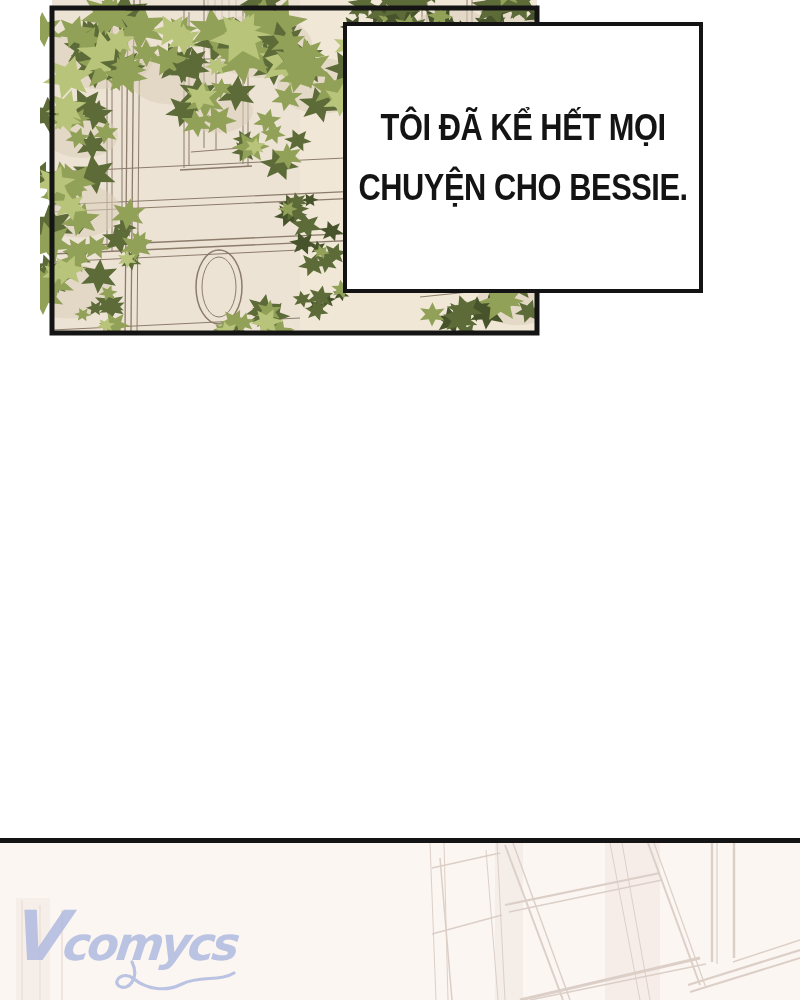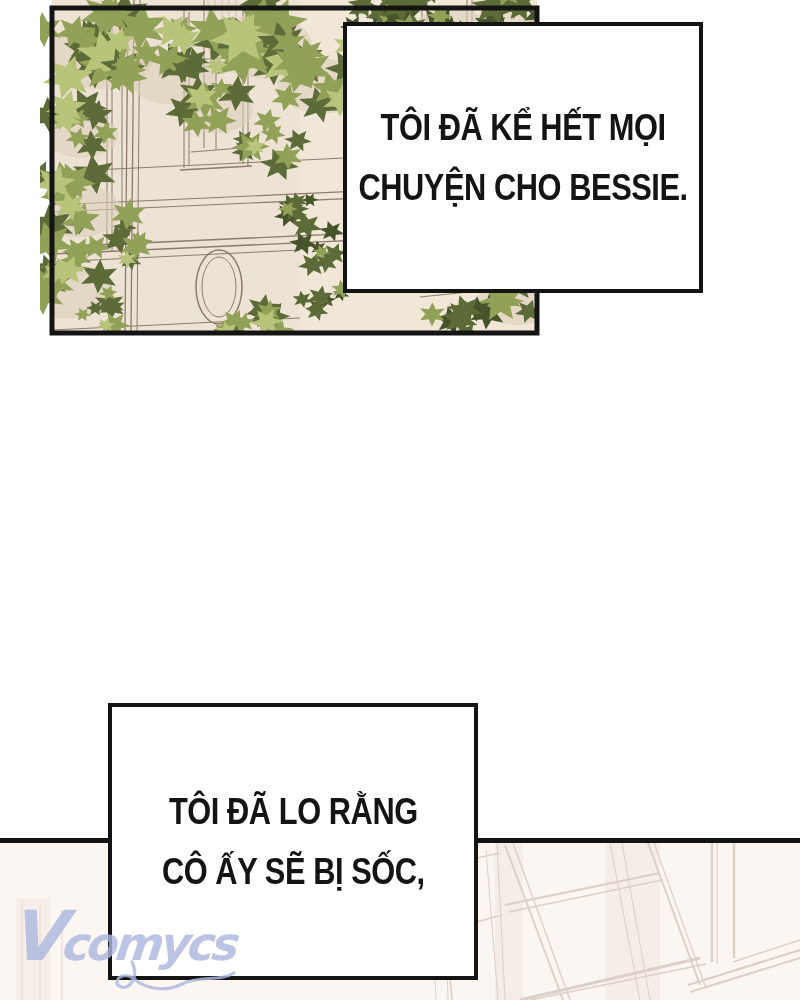--- a/index.html
+++ b/index.html
@@ -400,26 +400,20 @@
         <line x1="432" y1="25" x2="500" y2="10" stroke="#dccfc7" stroke-width="1.5"></line>
         <line x1="432" y1="91" x2="502" y2="72" stroke="#dccfc7" stroke-width="1.5"></line>
         <line x1="440" y1="15" x2="452" y2="157" stroke="#dccfc7" stroke-width="1.5"></line>
         <line x1="486" y1="7" x2="498" y2="157" stroke="#dccfc7" stroke-width="1"></line>
         <line x1="22" y1="57" x2="22" y2="157" stroke="#efe3dd" stroke-width="2"></line>
         <line x1="40" y1="62" x2="40" y2="157" stroke="#efe3dd" stroke-width="2"></line>
         <line x1="62" y1="67" x2="62" y2="157" stroke="#efe3dd" stroke-width="2"></line>
       </svg>
   </div>
 
-  <div class="bubble" id="bubble-bottom">
-    <p class="bubble-text">
-      <span>TÔI ĐÃ LO RẰNG</span><br>
-      <span>CÔ ẤY SẼ BỊ SỐC,</span>
-    </p>
-  </div>
 
   <div id="watermark">
     <span class="wm-text">Vcomycs</span>
     <svg id="wm-swirl" viewBox="0 0 130 40">
       <path d="M16,2 C24,18 12,32 3,26 C-4,21 7,10 18,19 C29,28 48,33 66,24 C84,15 104,22 118,13" fill="none" stroke-width="3.2" stroke-linecap="round" class="wm-stroke" stroke="#aeb8e0"></path>
     </svg>
   </div>
 
 </div>
 

